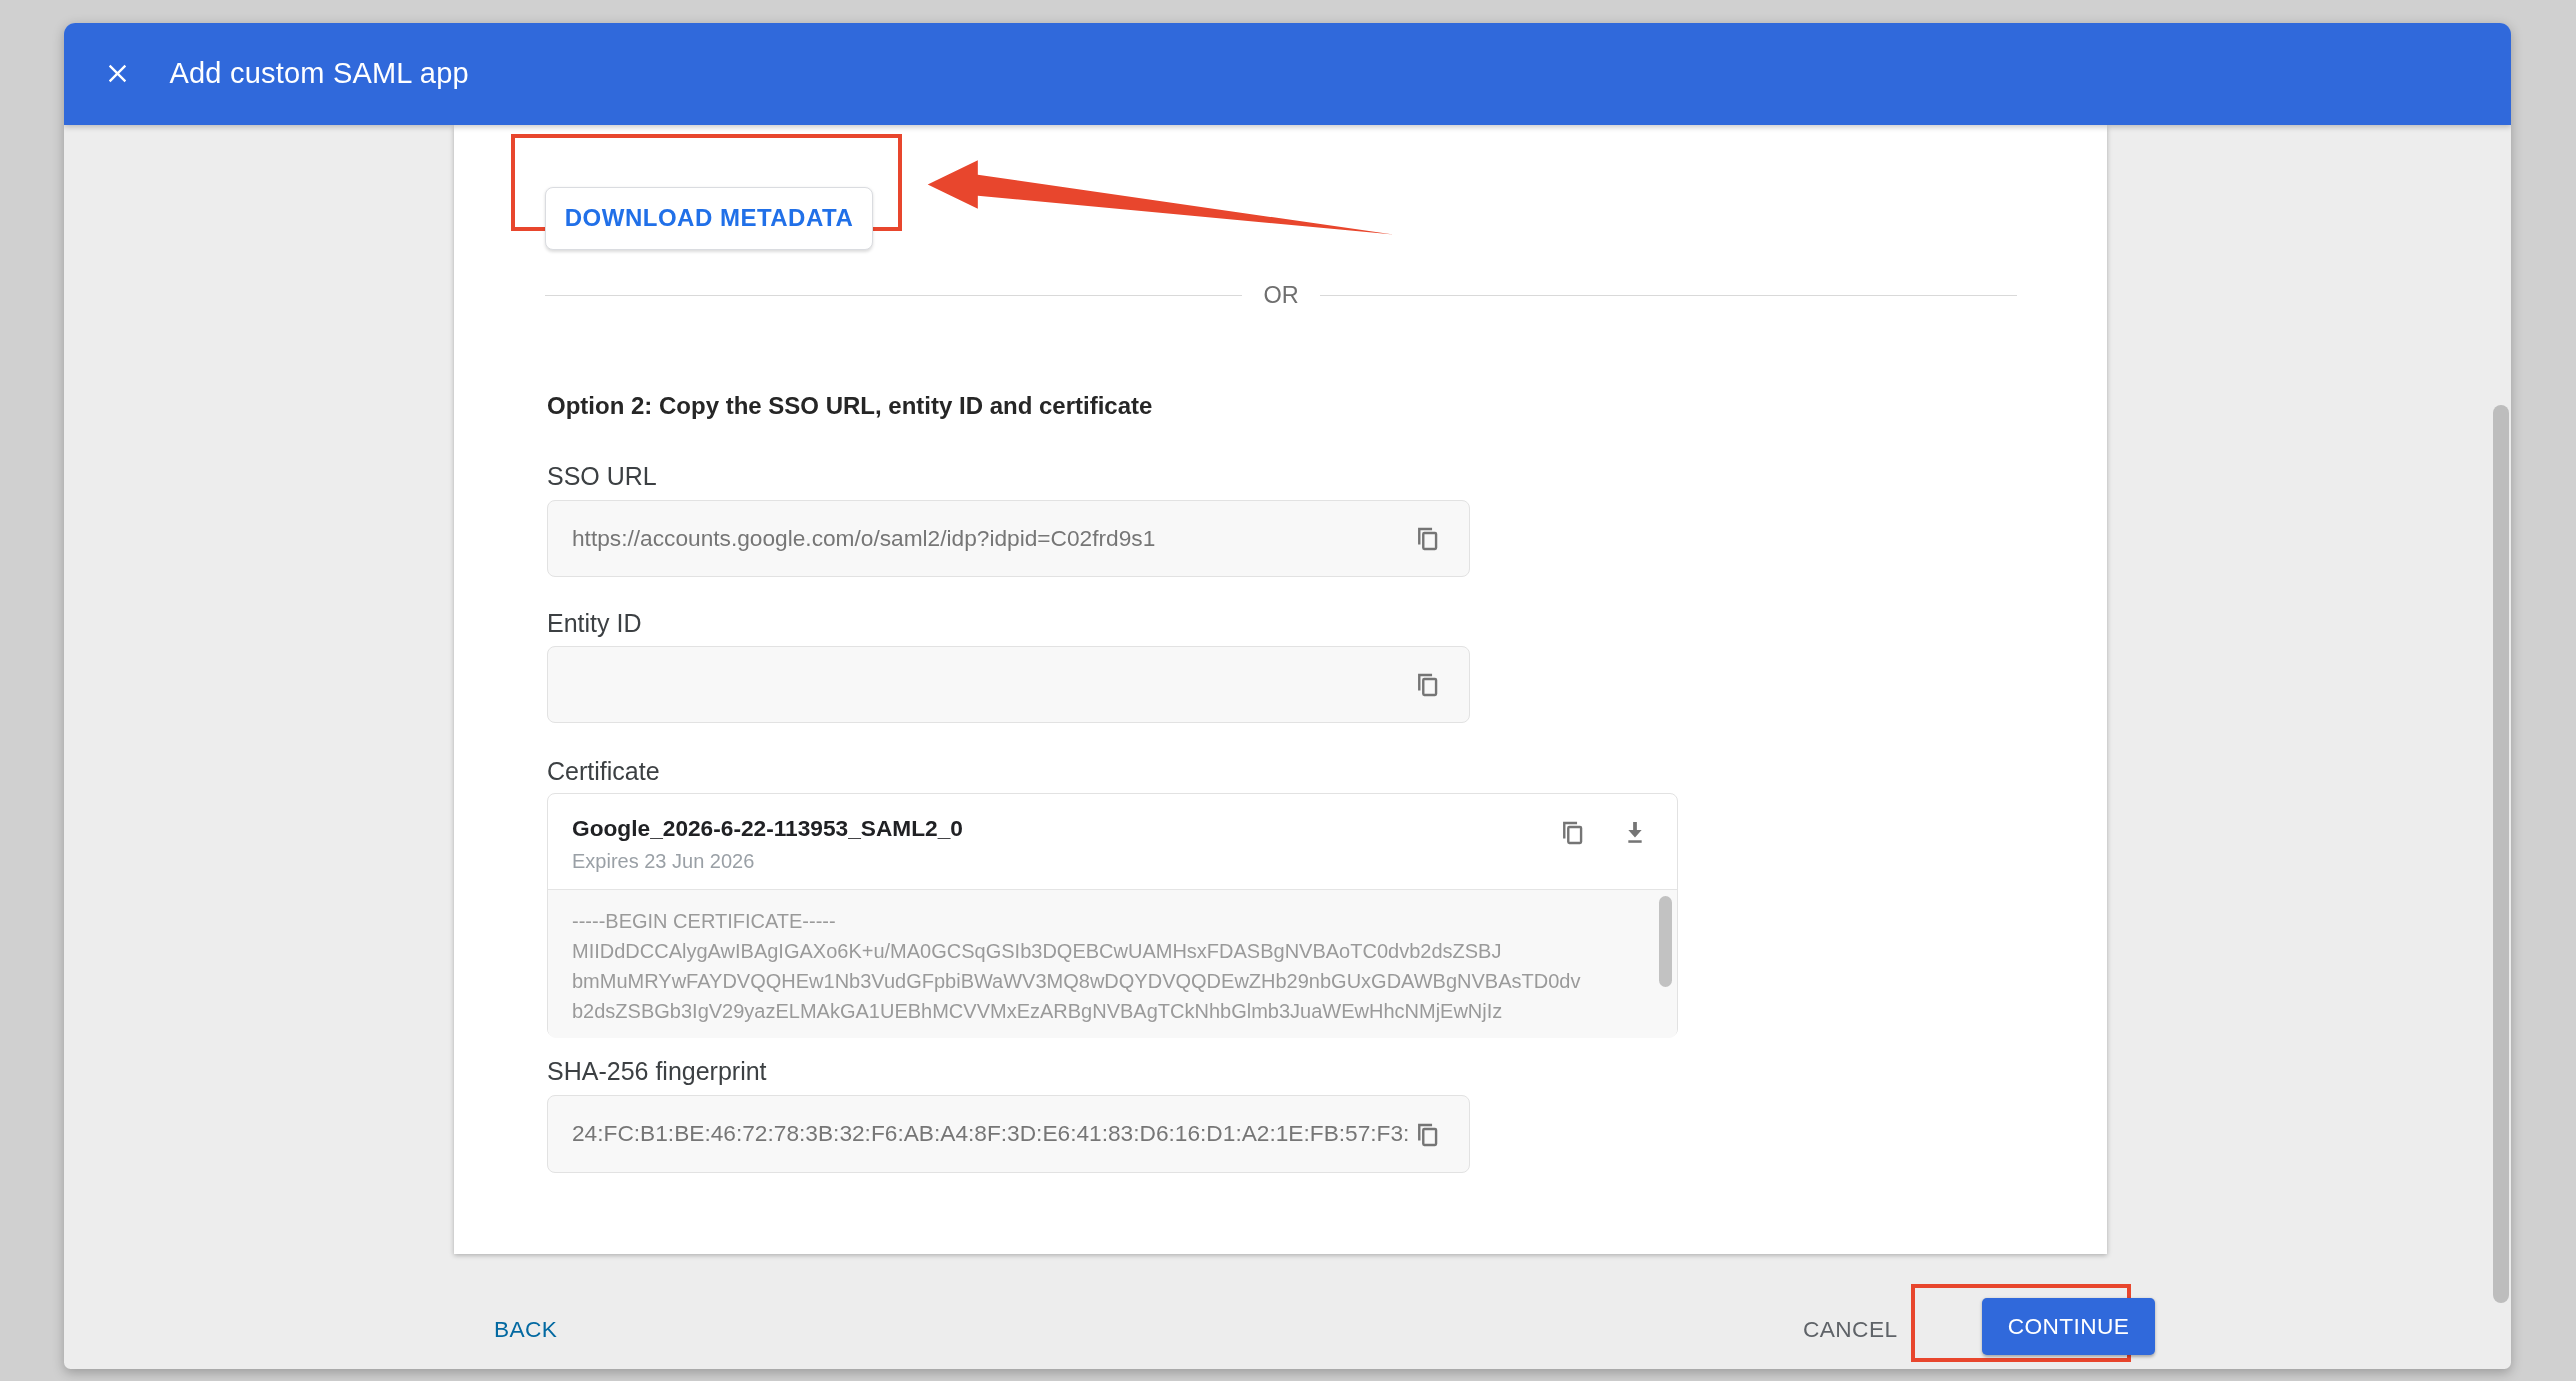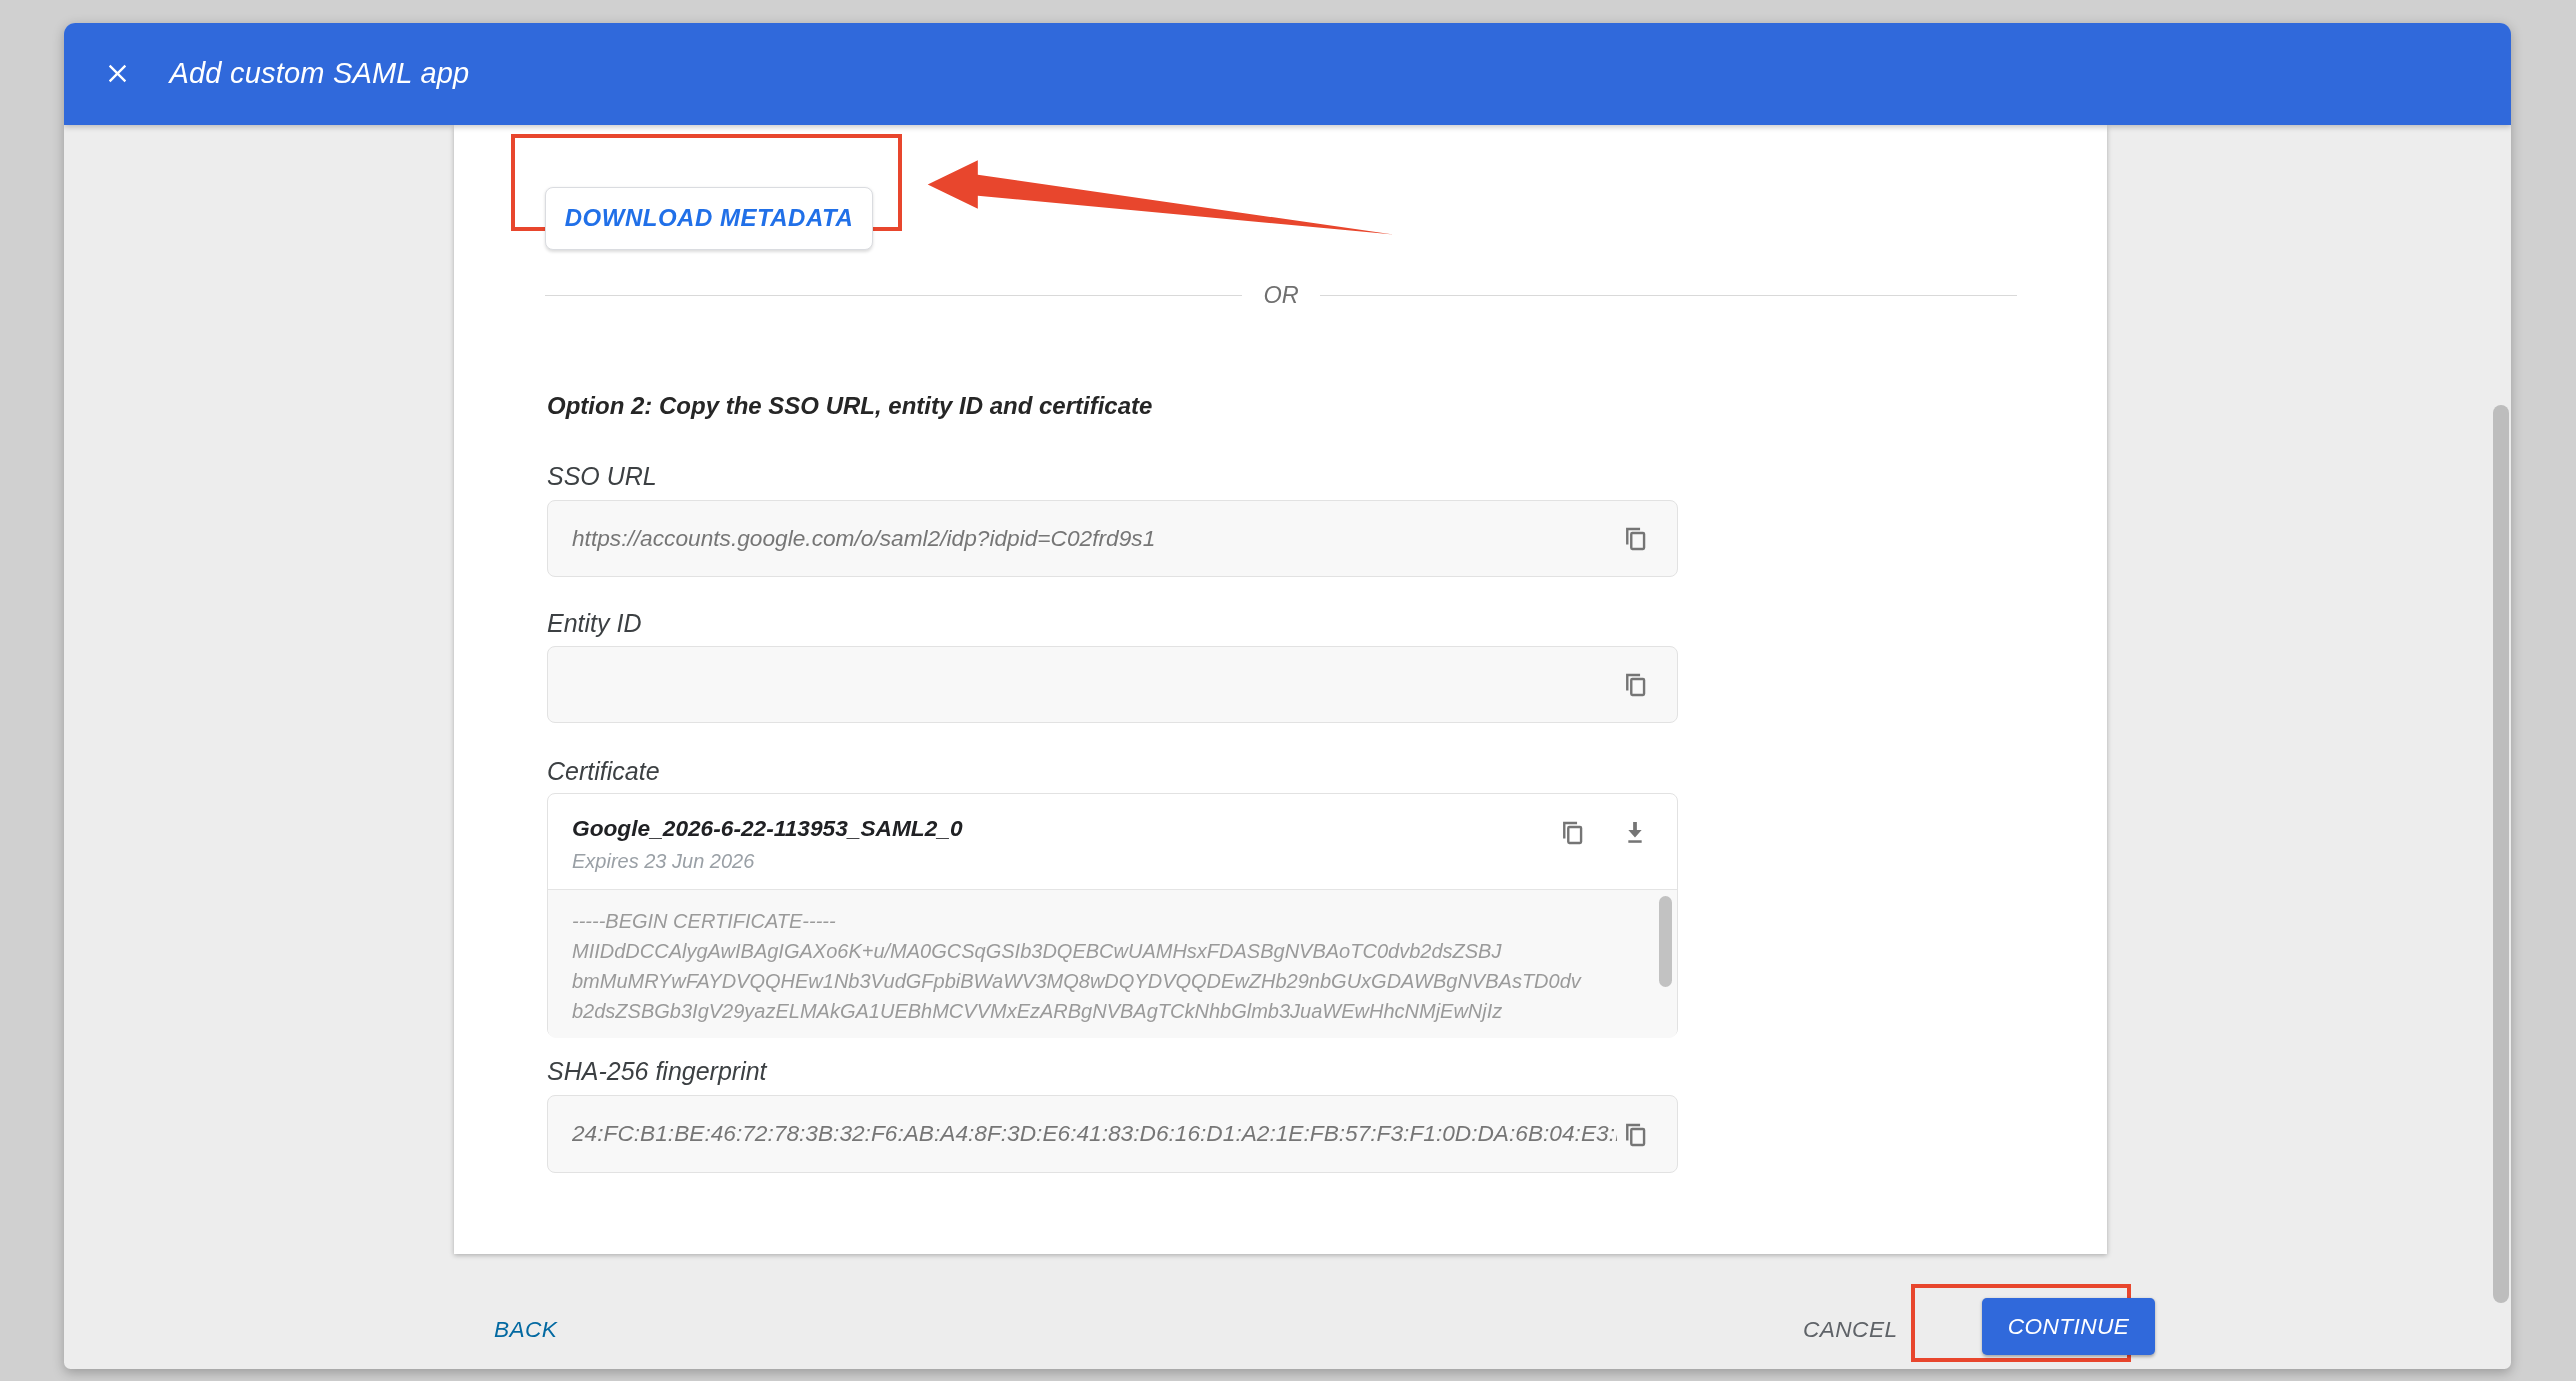--- a/index.html
+++ b/index.html
@@ -1,21 +1,21 @@
 <!DOCTYPE html>
 <html style="font-size:13px"><head>
 <meta charset="utf-8">
 <style>
   * { margin:0; padding:0; box-sizing:border-box; }
   html,body { background:#d0d0d0; font-family:"Liberation Sans", sans-serif; }
   .stage { position:relative; width:2576px; height:1382px; background:#d0d0d0; overflow:hidden; }
 
   .dialog { position:absolute; left:64px; top:22.7px; width:2447px; height:1346px;
             background:#ededed; border-radius:11.3px 11.3px 6.5px 6.5px; overflow:hidden;
-            box-shadow:0 3.2px 11.3px rgba(0,0,0,.25);font-style:italic; }
+            box-shadow:0 3.2px 11.3px rgba(0,0,0,.25); }
 
   .hdr { position:absolute; left:0; top:0; width:100%; height:102px; background:#3069db;
          display:flex; align-items:center; box-shadow:0 2.4px 5.7px rgba(0,0,0,.22); z-index:5; }
   .close-btn { width:49px; height:49px; margin-left:29px; display:flex; align-items:center; justify-content:center; cursor:pointer; }
   .hdr-title { color:#fff; font-size:29px; font-weight:400; margin-left:27.5px; letter-spacing:0.2px; }
 
   .card { position:absolute; left:390px; top:102px; width:1653px; height:1129px; background:#fff;
           box-shadow:0 2.4px 4.9px rgba(0,0,0,.28); }
 
   .annot-box { position:absolute; left:57px; top:9px; width:391px; height:97px; border:4px solid #e8462d; }
@@ -25,21 +25,21 @@
             box-shadow:0 1.6px 3.2px rgba(0,0,0,.14);margin-top:36px; }
   .arrow-svg { position:absolute; left:437px; top:32px; }
 
   .or-row { position:absolute; left:91px; top:155px; width:1472px; height:32px; display:flex; align-items:center; }
   .or-row .line { flex:1; height:1.6px; background:#d9d9d9; }
   .or-row .or-txt { padding:0 21px; color:#6f6f6f; font-size:23.5px; font-weight:500; }
 
   .heading { position:absolute; left:93px; top:267px; color:#262626; font-size:24px; font-weight:700; }
 
   .fld-label { position:absolute; left:93px; color:#3c4043; font-size:25px; }
-  .fld { position:absolute; left:93px; width:1131px; background:#f8f8f8; border:0.8px solid #e2e2e2;
+  .fld { position:absolute; left:93px; width:923px; background:#f8f8f8; border:0.8px solid #e2e2e2;
          border-radius:8px; display:flex; align-items:center; padding:12px 24px; }
   .fld .val { color:#767676; font-size:22.7px; white-space:nowrap; overflow:hidden; }
   .copy-btn { margin-left:auto; width:36px; height:36px; display:flex; align-items:center; justify-content:center; cursor:pointer; flex:0 0 auto; }
 
   .cert-card { position:absolute; left:93px; top:668px; width:1131px; height:244px;
                border:0.8px solid #e2e2e2; border-radius:8px; background:#fff; }
   .cert-head { position:absolute; left:0; top:3px; width:100%; height:95px; display:flex; padding:18px 24px 0 24px; }
   .cert-name { color:#202124; font-size:22.7px; font-weight:700; }
   .cert-exp { color:#9aa0a6; font-size:20px; margin-top:8px; }
   .cert-icons { margin-left:auto; display:flex; gap:27.5px; padding-top:1.6px; }

